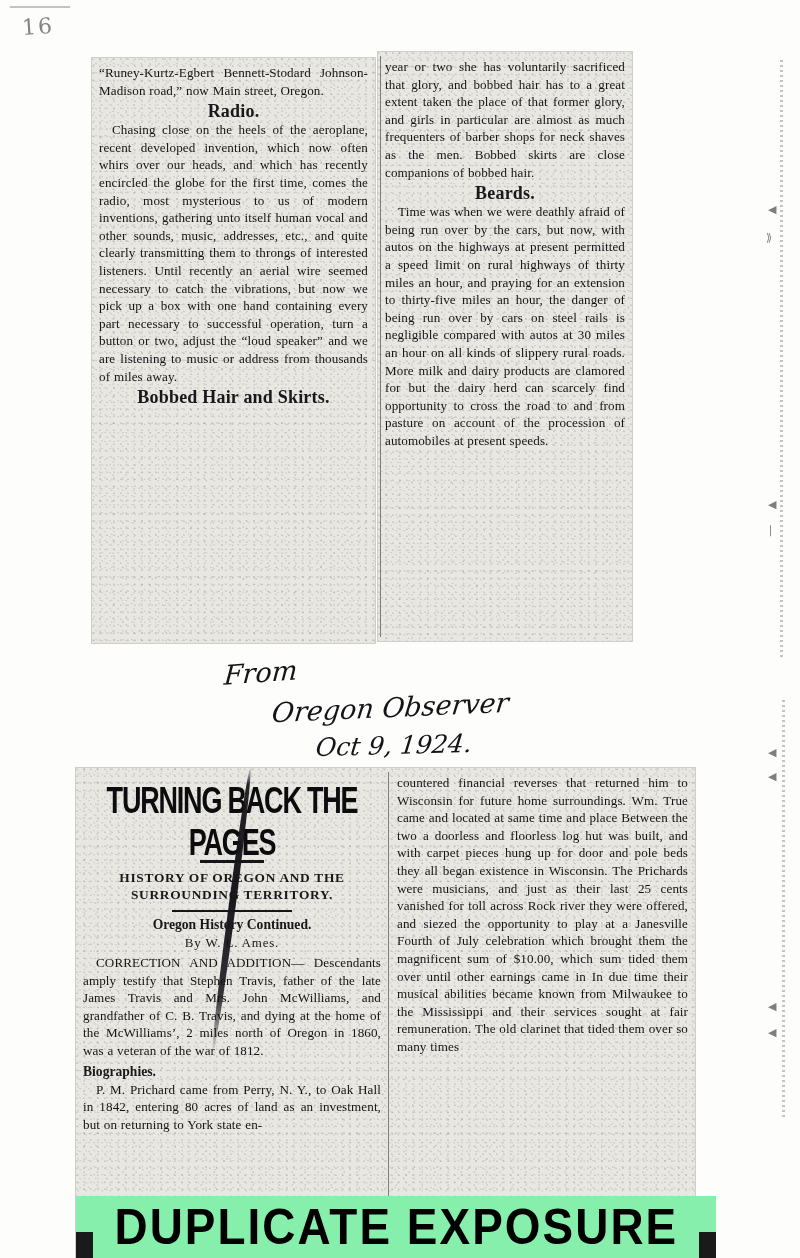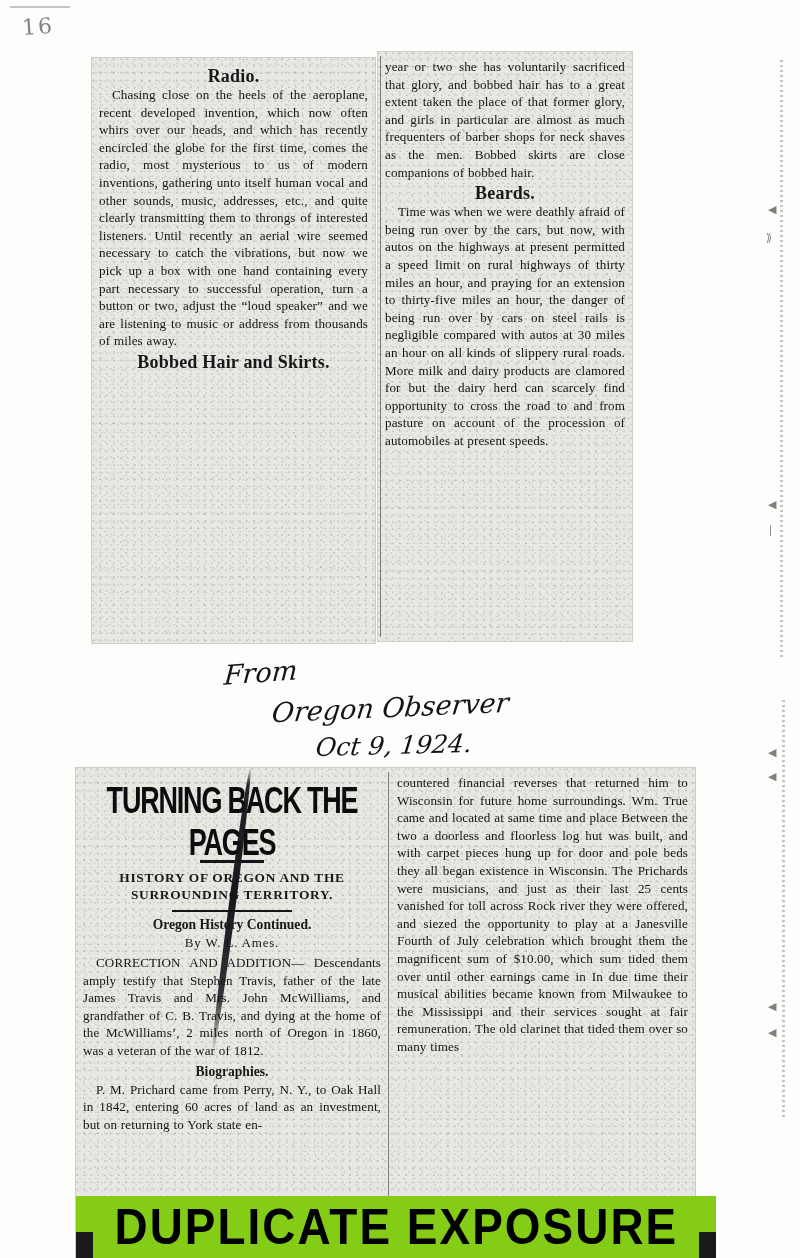--- a/index.html
+++ b/index.html
@@ -76,21 +76,20 @@
     line-height:20px;
     text-align:center;
     margin:2px 0 0 0;
     letter-spacing:.2px;
   }
   .ncol h4{
     font-family:"Liberation Serif", serif;
     font-weight:bold;
     font-size:13.6px;
     line-height:19px;
-    text-align:center;
     margin:2px 0 0 0;
   }
 
   
   .colrule{
     position:absolute;top:4px;bottom:4px;width:1px;
     background:rgba(40,40,42,.55);
     z-index:3;
   }
 
@@ -171,21 +170,21 @@
     font-weight:500;
   }
   #hw-from{ left:4px;  top:2px;  font-size:27px; transform:rotate(-4deg) skewX(-8deg);}
   #hw-source{ left:52px; top:37px; font-size:27px; transform:rotate(-2.5deg) skewX(-9deg);}
   #hw-date{ left:96px; top:76px; font-size:25px; transform:rotate(-1.5deg) skewX(-8deg);}
 
   
   #dup-banner{
     position:absolute;
     left:76px;top:1196px;width:640px;height:62px;
-    background:#84cc16;
+    background:#86efac;
     display:flex;align-items:center;justify-content:center;
     z-index:20;
   }
   #dup-text{
     font-family:"Liberation Sans", sans-serif;
     font-weight:bold;
     font-size:45px;
     letter-spacing:2px;
     color:#000;
     transform:scale(1.02,1.12);
@@ -213,20 +212,21 @@
 </style>
 </head>
 <body>
 
 <div id="scan-page">
 
   <div id="folio">16</div>
 
   <div class="clip" id="clip-top-left">
     <div class="ncol colbody" style="left:0;right:0;">
+      <p class="colbody">“Runey-Kurtz-Egbert Bennett-Stodard Johnson-Madison road,” now Main street, Oregon.</p>
       <h3>Radio.</h3>
       <p class="ind">Chasing close on the heels of the aeroplane, recent developed invention, which now often whirs over our heads, and which has recently encircled the globe for the first time, comes the radio, most mysterious to us of modern inventions, gathering unto itself human vocal and other sounds, music, addresses, etc., and quite clearly transmitting them to throngs of interested listeners. Until recently an aerial wire seemed necessary to catch the vibrations, but now we pick up a box with one hand containing every part necessary to successful operation, turn a button or two, adjust the “loud speaker” and we are listening to music or address from thousands of miles away.</p>
       <h3>Bobbed Hair and Skirts.</h3>
     </div>
   </div>
 
   <div class="clip" id="clip-top-right">
     <div class="colrule" style="left:2px;"></div>
     <div class="ncol colbody" style="left:0;right:0;">
       <p>year or two she has voluntarily sacrificed that glory, and bobbed hair has to a great extent taken the place of that former glory, and girls in particular are almost as much frequenters of barber shops for neck shaves as the men. Bobbed skirts are close companions of bobbed hair.</p>
@@ -250,21 +250,21 @@
         <div class="subhead">HISTORY OF OREGON AND THE</div>
         <div class="subhead">SURROUNDING TERRITORY.</div>
         <div id="kicker-rule"></div>
         <div class="kicker">Oregon History Continued.</div>
         <div class="byline">By W. L. Ames.</div>
         <p class="ind" style="margin-top:3px;">
           <span>CORRECTION AND ADDITION—</span>
           <span>Descendants amply testify that Stephen Travis, father of the late James Travis and Mrs. John McWilliams, and grandfather of C. B. Travis, and dying at the home of the McWilliams’, 2 miles north of Oregon in 1860, was a veteran of the war of 1812.</span>
         </p>
         <h4>Biographies.</h4>
-        <p class="ind">P. M. Prichard came from Perry, N. Y., to Oak Hall in 1842, entering 60 acres of land as an investment, but on returning to York state en-</p>
+        <p class="ind">P. M. Prichard came from Perry, N. Y., to Oak Hall in 1842, entering 80 acres of land as an investment, but on returning to York state en-</p>
       </div>
     </div>
 
     <div class="colrule" style="left:312px;"></div>
     <div class="ncol" style="left:314px;right:0;">
       <div class="colbody">
         <p>countered financial reverses that returned him to Wisconsin for future home surroundings. Wm. True came and located at same time and place Between the two a doorless and floorless log hut was built, and with carpet pieces hung up for door and pole beds they all began existence in Wisconsin. The Prichards were musicians, and just as their last 25 cents vanished for toll across Rock river they were offered, and siezed the opportunity to play at a Janesville Fourth of July celebration which brought them the magnificent sum of $10.00, which sum tided them over until other earnings came in In due time their musical abilities became known from Milwaukee to the Mississippi and their services sought at fair remuneration. The old clarinet that tided them over so many times</p>
       </div>
     </div>
   </div>

